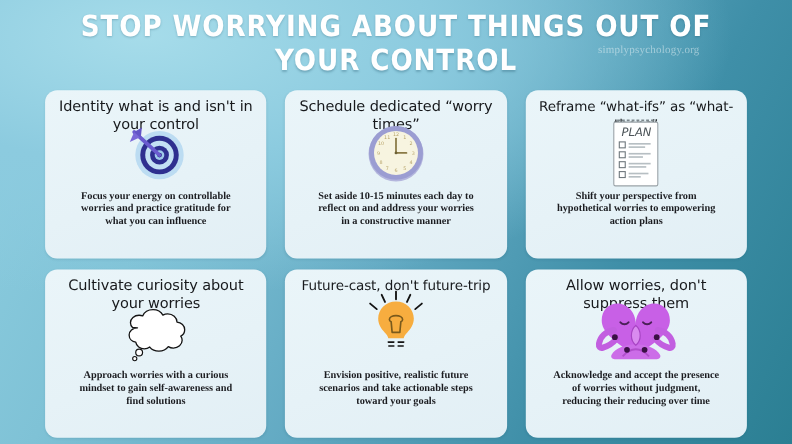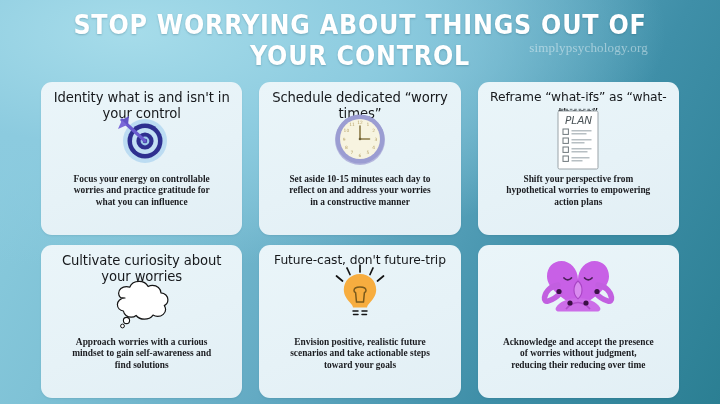--- a/index.html
+++ b/index.html
@@ -40,24 +40,24 @@
     font-family: "DejaVu Sans", sans-serif;
     font-stretch: condensed;
     text-shadow: 0 1px 2px rgba(20,70,90,0.28);
     padding: 0 20px;
     margin: 0;
   }
   .title-line { display: block; }
 
   .watermark {
     position: absolute;
-    right: 72px;
+    right: 84px;
     top: 40px;
     color: rgba(255,255,255,0.44);
-    font-size: 13px;
+    font-size: 10px;
     letter-spacing: 0.2px;
     font-family: "Liberation Serif", serif;
     white-space: nowrap;
   }
 
   
   .grid {
     position: absolute;
     top: 82px;
     left: 41px;
@@ -244,20 +244,21 @@
             <line x1="34" y1="47" x2="39" y2="47"></line>
             <line x1="25.5" y1="50.5" x2="30" y2="50.5"></line>
             <line x1="34" y1="50.5" x2="38.5" y2="50.5"></line>
           </g>
         </svg>
       </div>
       <p class="card-body">Envision positive, realistic future scenarios and take actionable steps toward your goals</p>
     </div>
 
     <div class="card">
+      <p class="card-title">Allow worries, don't suppress them</p>
       <div class="icon-wrap">
         <svg width="84" height="60" viewBox="0 0 84 60">
 
           <path d="M42 22.5C42 12 50 4 58.5 4 67 4 73 10.6 73 19.2c0 10.8-11 19-31 32.5C22 38.2 11 30 11 19.2 11 10.6 17 4 25.5 4 34 4 42 12 42 22.5z" fill="#c860e6"></path>
 
           <path d="M22 28c-7 1-12.5 6-13.5 12.5-0.4 2.6 1.2 4.2 3.4 3.6 5-1.4 9.4-4.4 12.6-8.3" fill="none" stroke="#c25fe0" stroke-width="5.5" stroke-linecap="round"></path>
           <path d="M62 28c7 1 12.5 6 13.5 12.5 0.4 2.6-1.2 4.2-3.4 3.6-5-1.4-9.4-4.4-12.6-8.3" fill="none" stroke="#c25fe0" stroke-width="5.5" stroke-linecap="round"></path>
 
           <path d="M42 41c-10 0-19 4-22 9.5-1.1 2 0.3 4 2.8 4h38.4c2.5 0 3.9-2 2.8-4C61 45 52 41 42 41z" fill="#cc6de8"></path>
           <path d="M30 52c4-4.5 8-6.5 12-6.5s8 2 12 6.5" fill="none" stroke="#b04ecb" stroke-width="1.6"></path>

